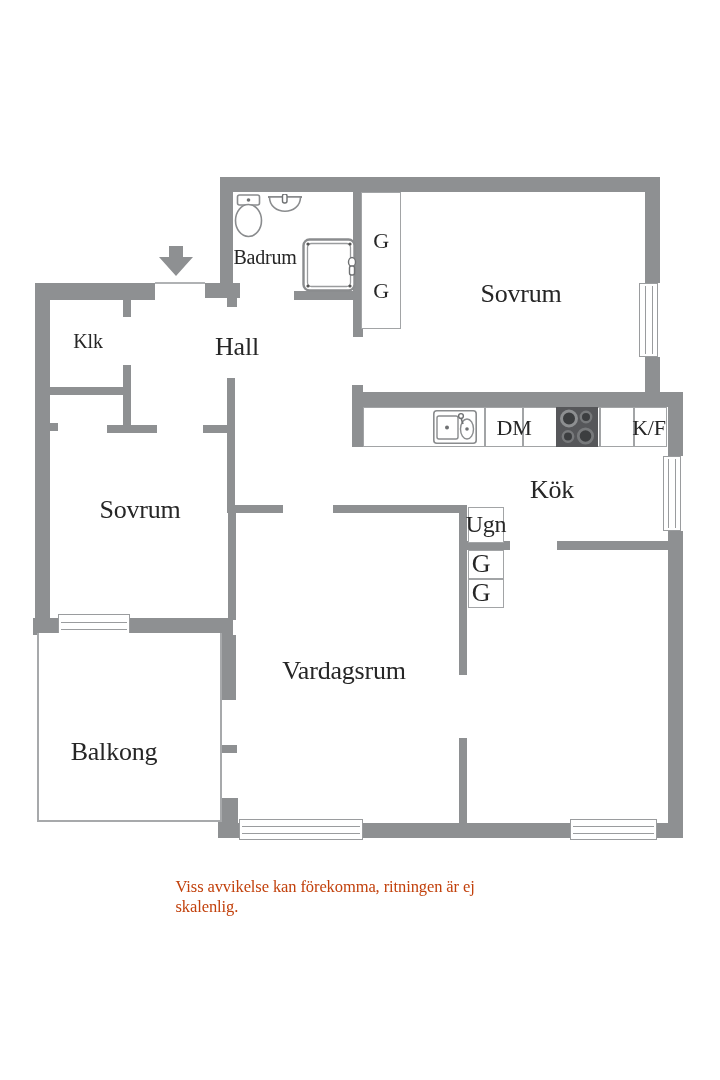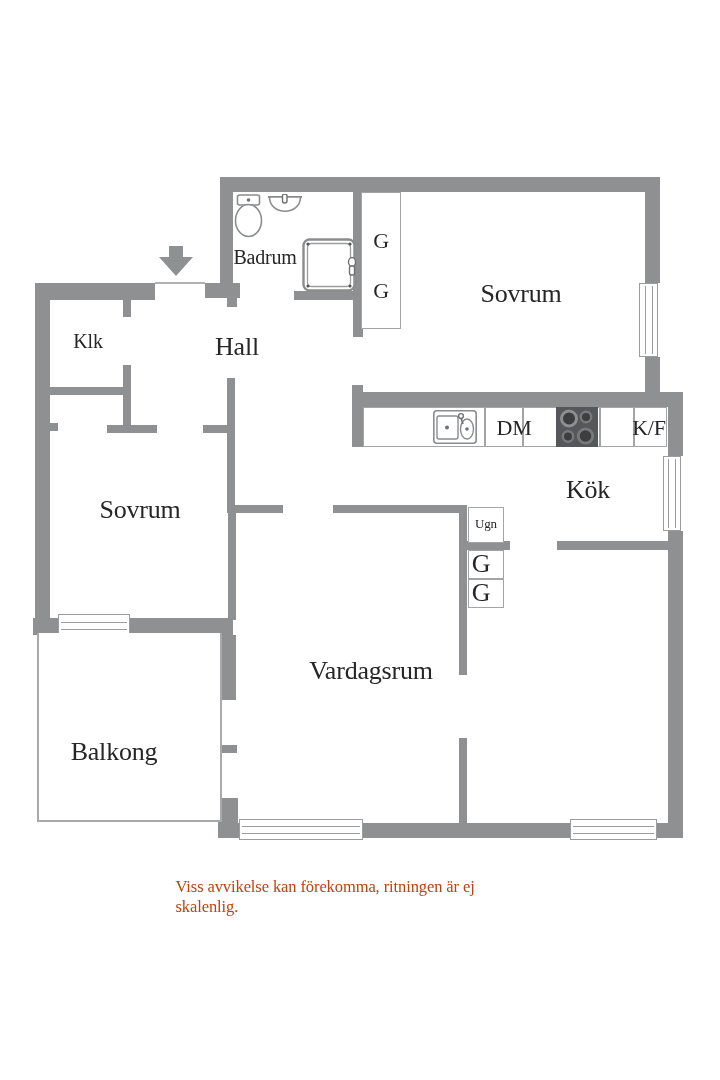--- a/index.html
+++ b/index.html
@@ -1,21 +1,21 @@
 <!DOCTYPE html>
 <html><head>
 <meta charset="utf-8">
 <style>
   html,body{margin:0;padding:0;background:#ffffff;}
   #stage{position:relative;width:720px;height:1074px;background:#ffffff;overflow:hidden;
          font-family:Liberation Serif, serif;color:#262626;}
   .wall{position:absolute;background:#8e9092;}
   .lbl{position:absolute;transform:translate(-50%,-50%);white-space:nowrap;
        font-size:26px;font-weight:500;letter-spacing:-0.2px;color:#262626;}
-  .lbl.small{font-size:13px;text-align:center;}
+  .lbl.small{font-size:24px;text-align:center;}
   .lbl.cell{font-size:22px;}
   .obox{position:absolute;background:#ffffff;border:1.5px solid #a2a4a6;box-sizing:border-box;}
   .window{position:absolute;background:#ffffff;border:1.5px solid #9a9c9e;box-sizing:border-box;}
   .win-v::before{content:"";position:absolute;top:2px;bottom:2px;left:50%;width:6px;
        transform:translateX(-50%);border-left:1.5px solid #9a9c9e;border-right:1.5px solid #9a9c9e;}
   .win-h::before{content:"";position:absolute;left:2px;right:2px;top:50%;height:6px;
        transform:translateY(-50%);border-top:1.5px solid #9a9c9e;border-bottom:1.5px solid #9a9c9e;}
   .counter{position:absolute;background:#fff;border:1.5px solid #a2a4a6;box-sizing:border-box;}
   .cdiv{position:absolute;top:0;bottom:0;width:1.5px;background:#a2a4a6;}
   .rail{position:absolute;border:2px solid #a7a9ab;border-top:none;box-sizing:border-box;background:#fff;}
@@ -136,22 +136,22 @@
 
   <svg class="icon" style="left:155px;top:244px;" width="42" height="34" viewBox="0 0 42 34">
     <polygon points="14,2 28,2 28,13 38,13 21,32 4,13 14,13" fill="#8e9092"></polygon>
   </svg>
 
   <div class="lbl" style="left:265px;top:257px;font-size:20px;">Badrum</div>
   <div class="lbl" style="left:521px;top:294px;">Sovrum</div>
   <div class="lbl" style="left:88px;top:341px;font-size:20px;">Klk</div>
   <div class="lbl" style="left:237px;top:347px;">Hall</div>
   <div class="lbl" style="left:140px;top:510px;">Sovrum</div>
-  <div class="lbl" style="left:588px;top:490px;">Kök</div>
-  <div class="lbl" style="left:371px;top:671px;">Vardagsrum</div>
+  <div class="lbl" style="left:552px;top:490px;">Kök</div>
+  <div class="lbl" style="left:344px;top:671px;">Vardagsrum</div>
   <div class="lbl" style="left:114px;top:752px;">Balkong</div>
 
   <div class="lbl cell" style="left:381px;top:241px;">G</div>
   <div class="lbl cell" style="left:381px;top:291px;">G</div>
   <div class="lbl cell" style="left:502px;top:428px;margin-left:12px;">DM</div>
   <div class="lbl cell" style="left:649px;top:428px;">K/F</div>
   <div class="lbl small" style="left:486px;top:524px;">Ugn</div>
   <div class="lbl" style="left:481px;top:564px;">G</div>
   <div class="lbl" style="left:481px;top:593px;">G</div>
 

